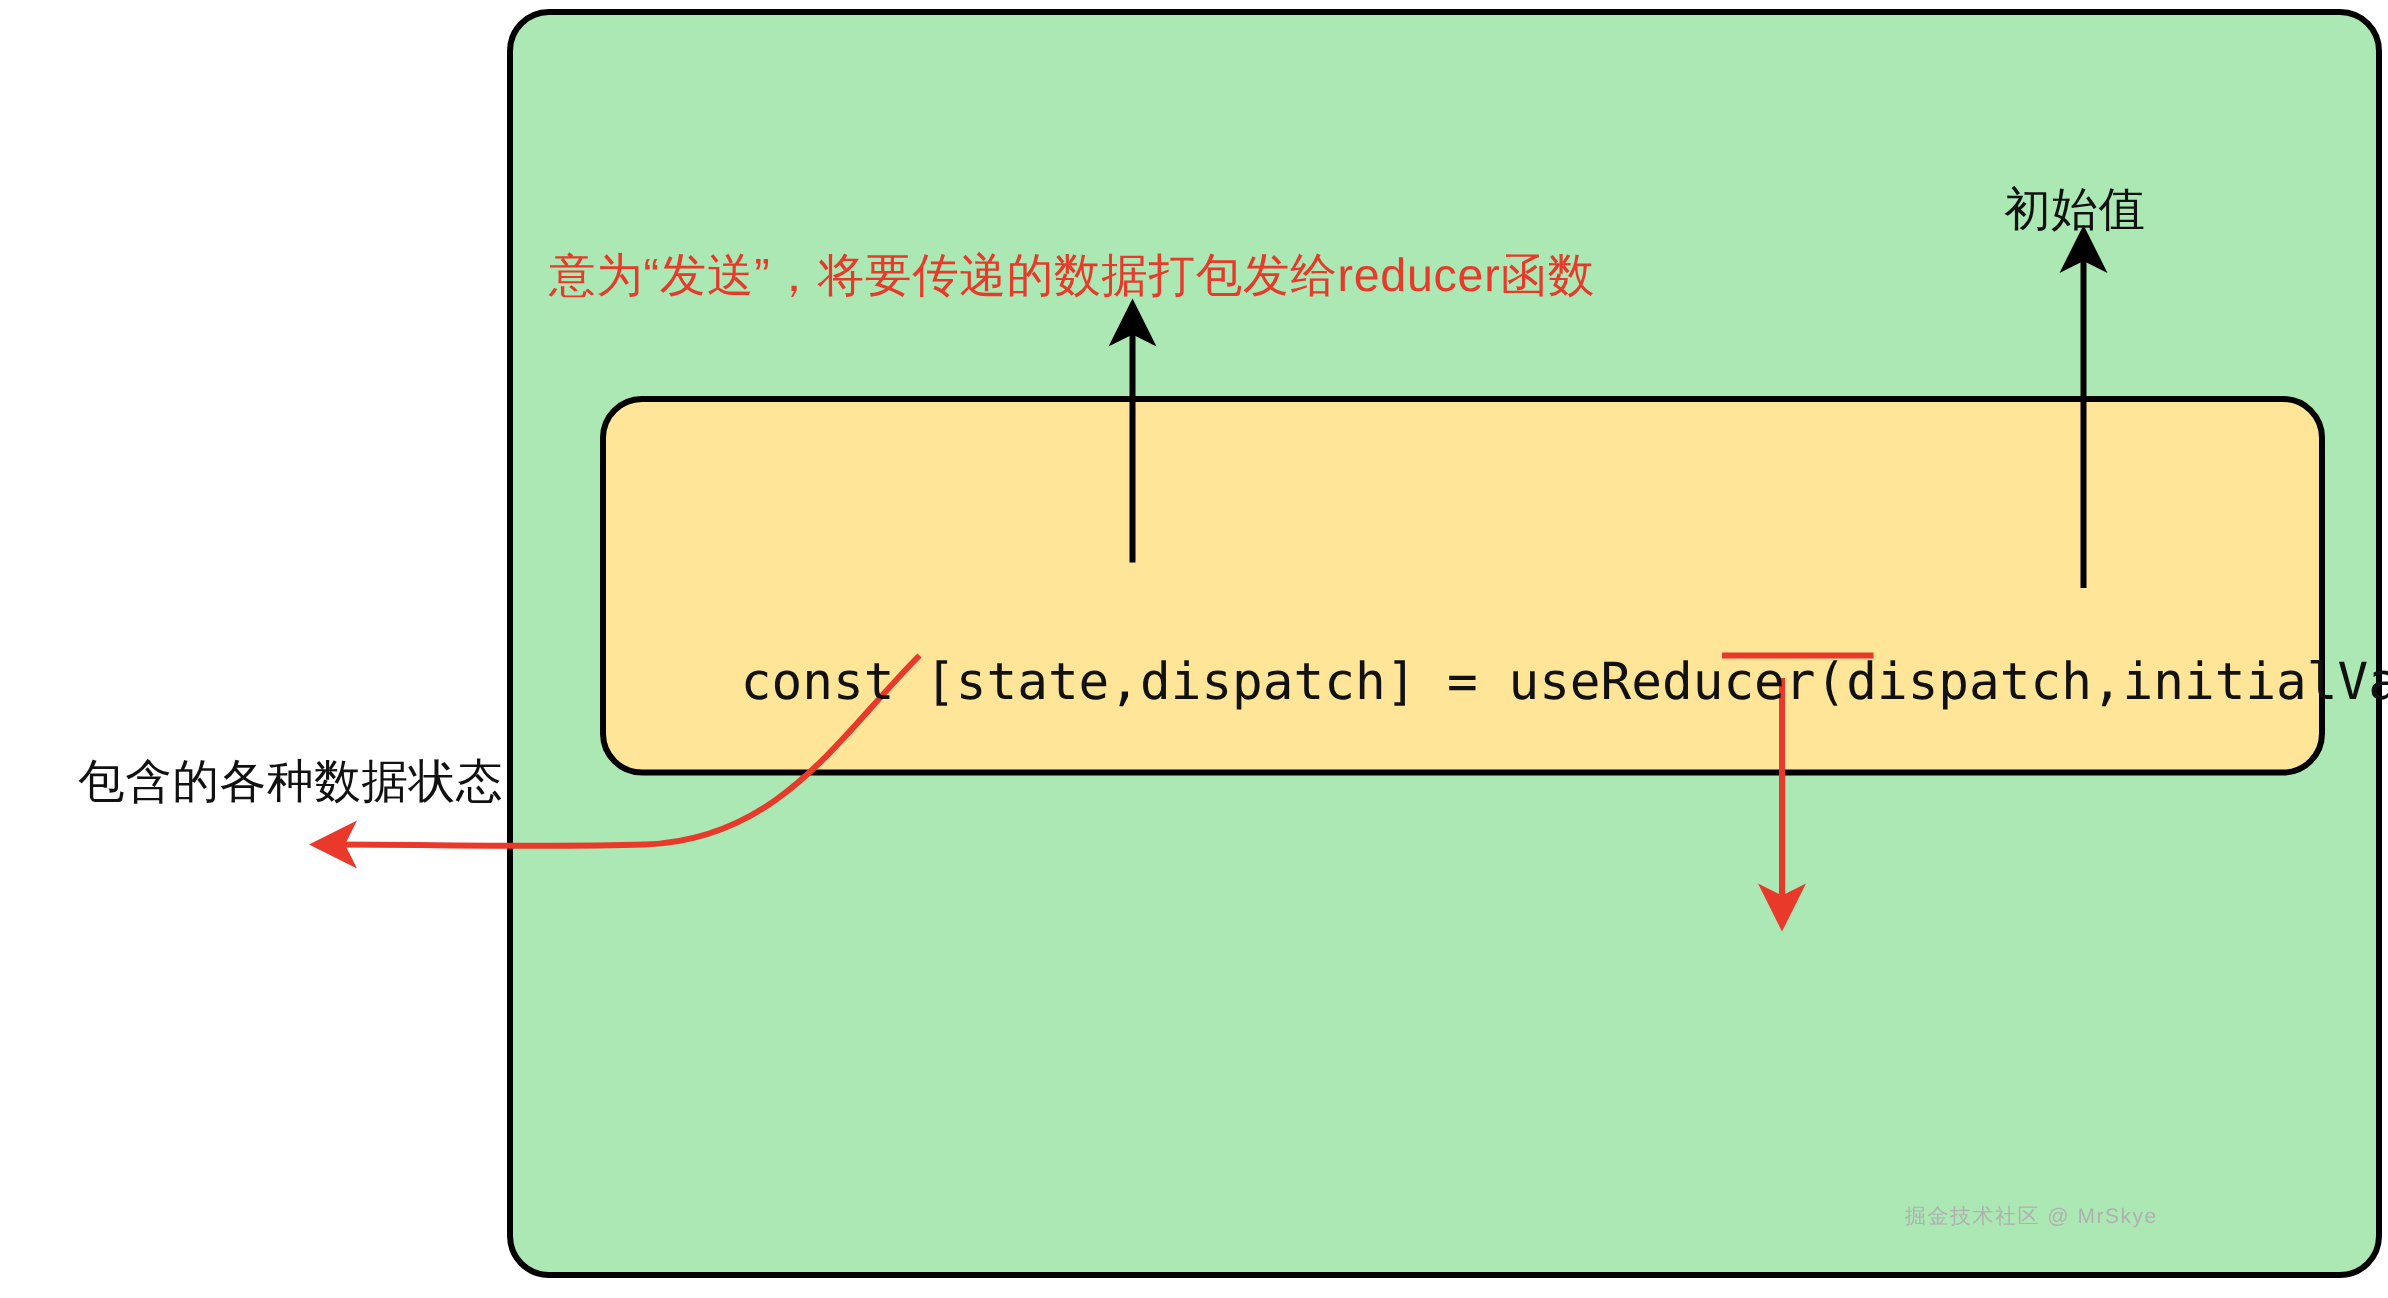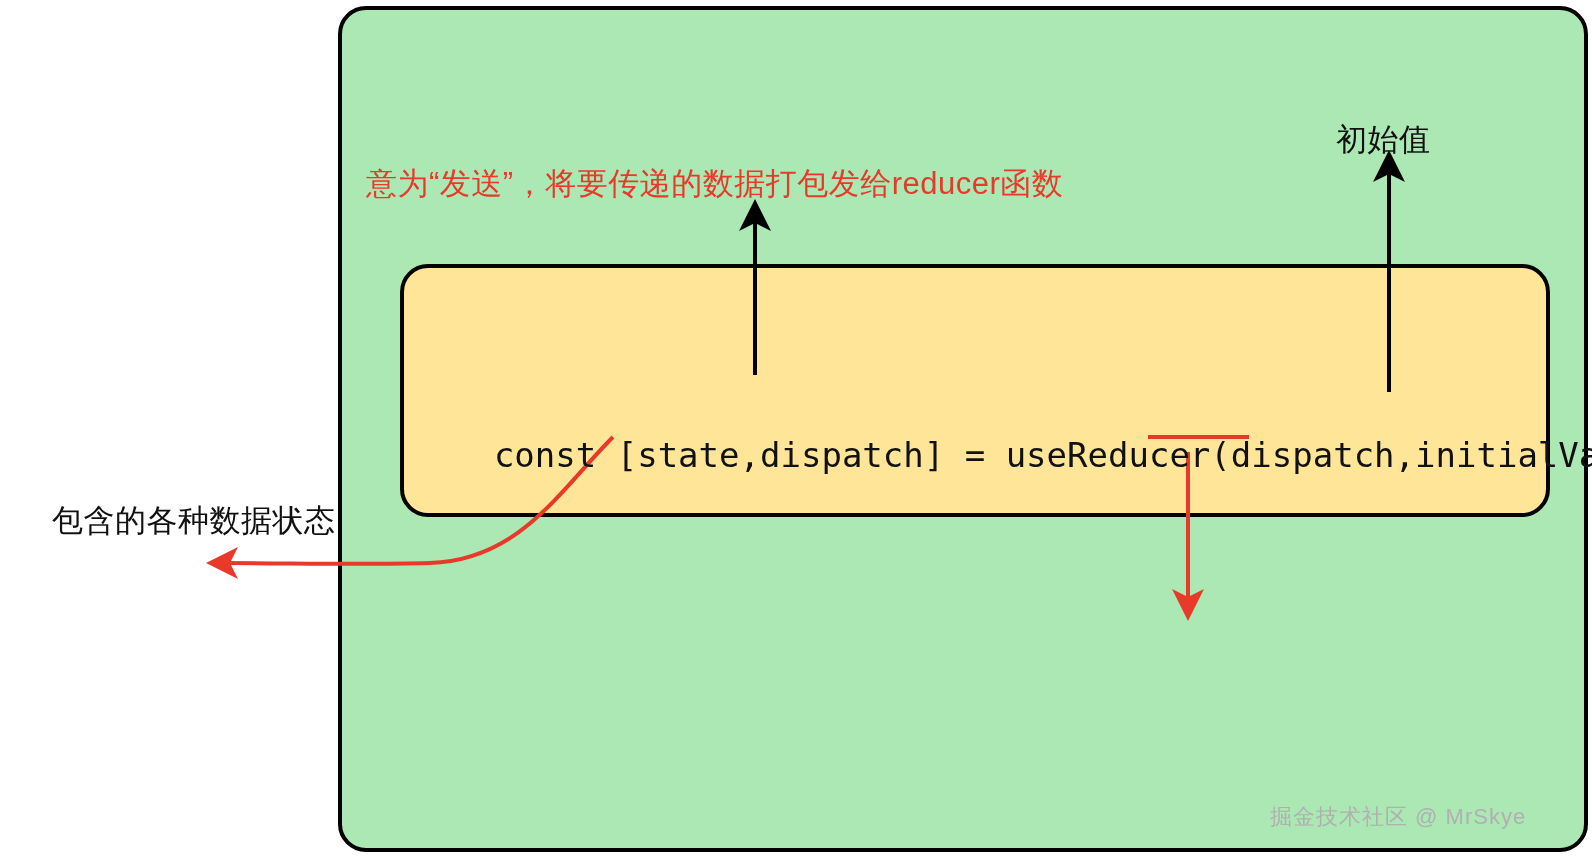--- a/index.html
+++ b/index.html
@@ -43,21 +43,21 @@
     color: #111111;
     font-family: "DejaVu Sans Mono", monospace;
     font-size: 34px;
     white-space: pre;
     letter-spacing: 0px;
   }
   .watermark {
     position: absolute;
     color: #b0b0b0;
     font-family: "Liberation Sans", sans-serif;
-    font-size: 22px;
+    font-size: 14px;
     letter-spacing: 1px;
   }
 </style>
 </head>
 <body>
 
 <div id="stage">
 
   <svg class="svg-layer" viewBox="0 0 1592 865" xmlns="http://www.w3.org/2000/svg">
     <defs>

